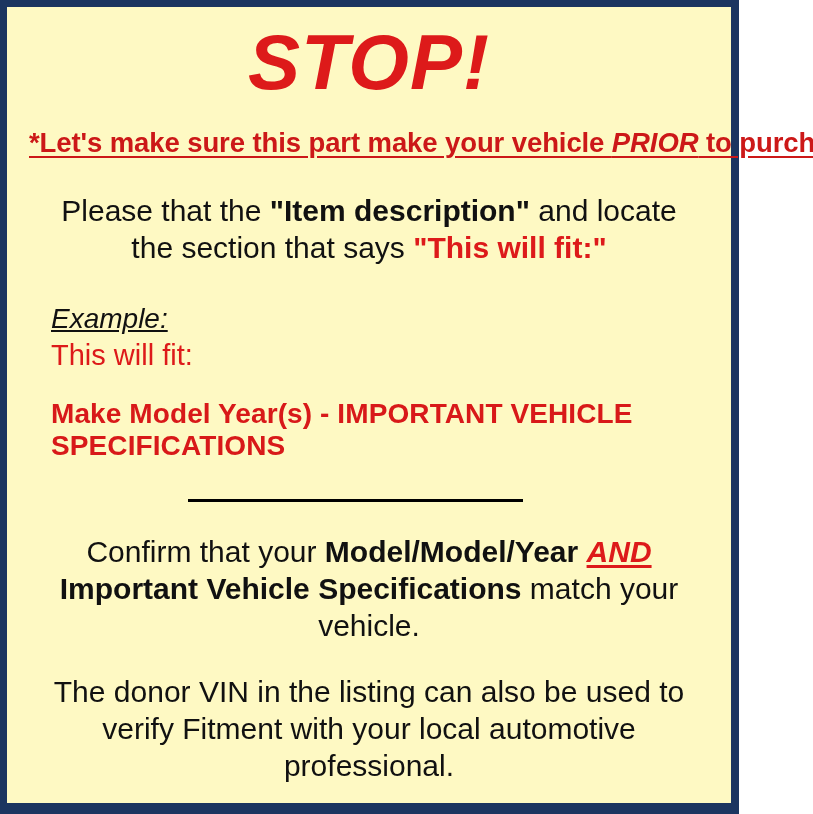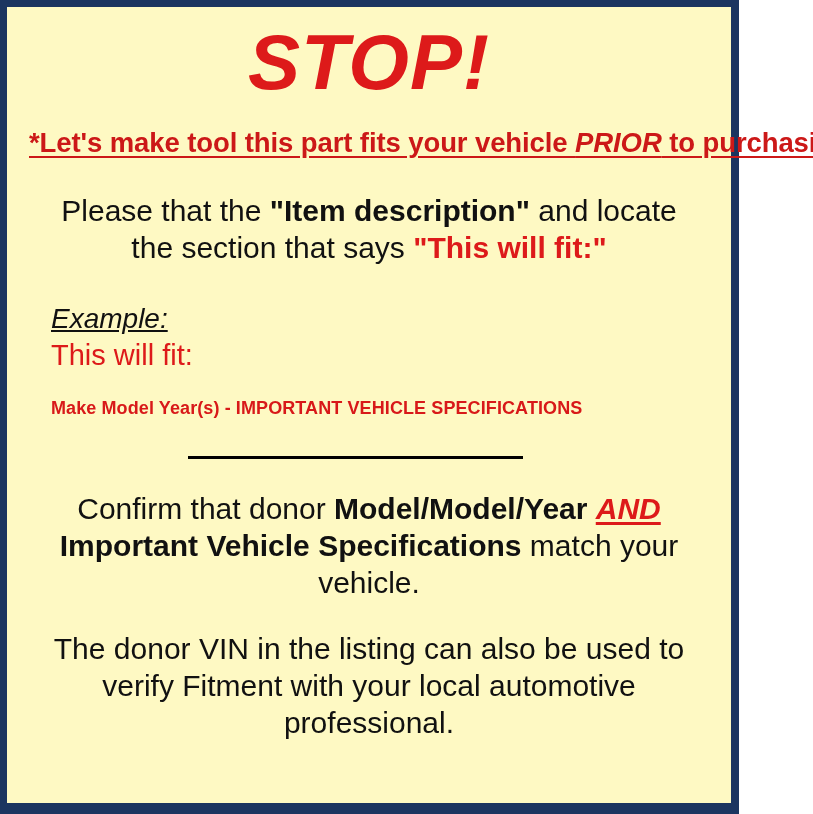--- a/index.html
+++ b/index.html
@@ -101,21 +101,21 @@
     margin: 0;
     padding-top: 4px;
     padding-left: -2px;
     font-size: 29px;
     font-weight: normal;
     color: #dd1a1a;
   }
   .example-spec {
     margin: 0;
     padding-top: 26px;
-    font-size: 18px;
+    font-size: 28px;
     font-weight: bold;
     color: #d81919;
     letter-spacing: 0.1px;
   }
 
   
   .divider-row {
     padding-top: 26px;
     text-align: center;
   }
@@ -128,33 +128,33 @@
   }
 </style>
 </head>
 <body>
 
 <div id="notice-card">
   <div id="notice-body">
 
     <h1 class="headline">STOP!</h1>
 
-    <p class="tagline"><span>*Let's make tool this part fits your vehicle </span><span class="ital">PRIOR</span><span> to purchasing*</span></p>
+    <p class="tagline"><span>*Let's make sure this part make your vehicle </span><span class="ital">PRIOR</span><span> to purchasing*</span></p>
 
 
     <p class="para para-2"><span>Please that the </span><span class="b">"Item description"</span><span> and locate the section that says </span><span class="redb">"This will fit:"</span></p>
 
     <div class="example-block">
       <p class="example-label">Example:</p>
       <p class="example-fit">This will fit:</p>
       <p class="example-spec">Make Model Year(s) - IMPORTANT VEHICLE SPECIFICATIONS</p>
     </div>
 
     <div class="divider-row">
       <span class="divider"></span>
     </div>
 
-    <p class="para para-confirm"><span>Confirm that donor </span><span class="b">Model/Model/Year</span><span> </span><span class="redbi">AND</span><span> </span><span class="b">Important Vehicle Specifications</span><span> match your vehicle.</span></p>
+    <p class="para para-confirm"><span>Confirm that your </span><span class="b">Model/Model/Year</span><span> </span><span class="redbi">AND</span><span> </span><span class="b">Important Vehicle Specifications</span><span> match your vehicle.</span></p>
 
     <p class="para para-vin">The donor VIN in the listing can also be used to verify Fitment with your local automotive professional.</p>
 
   </div>
 </div>
 
 </body></html>

